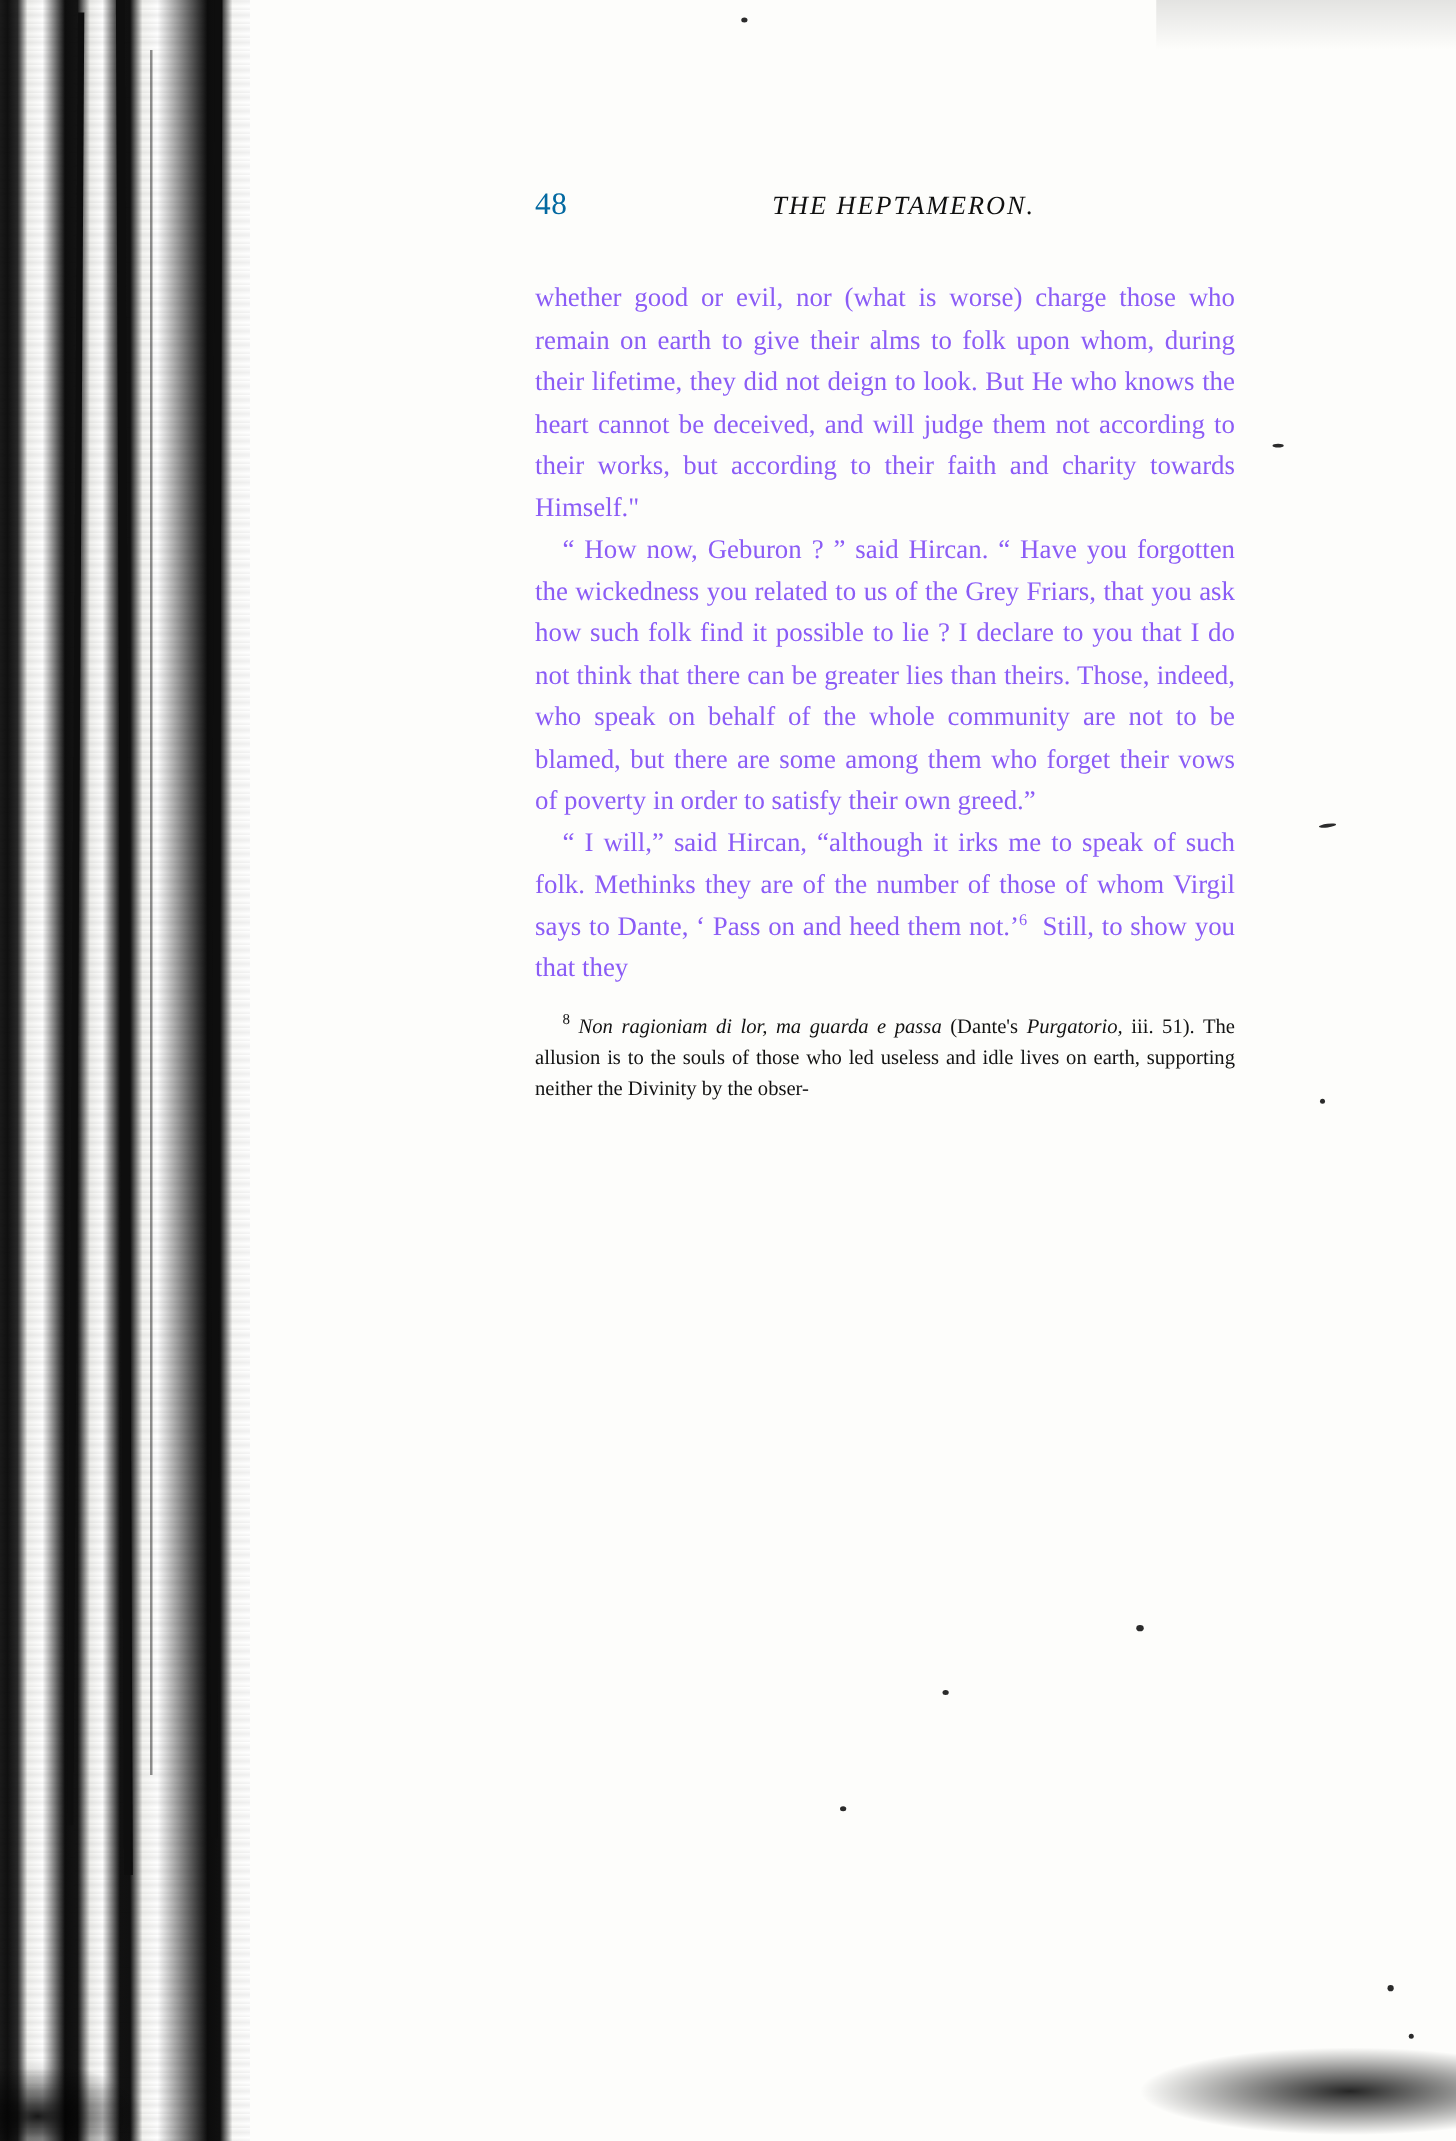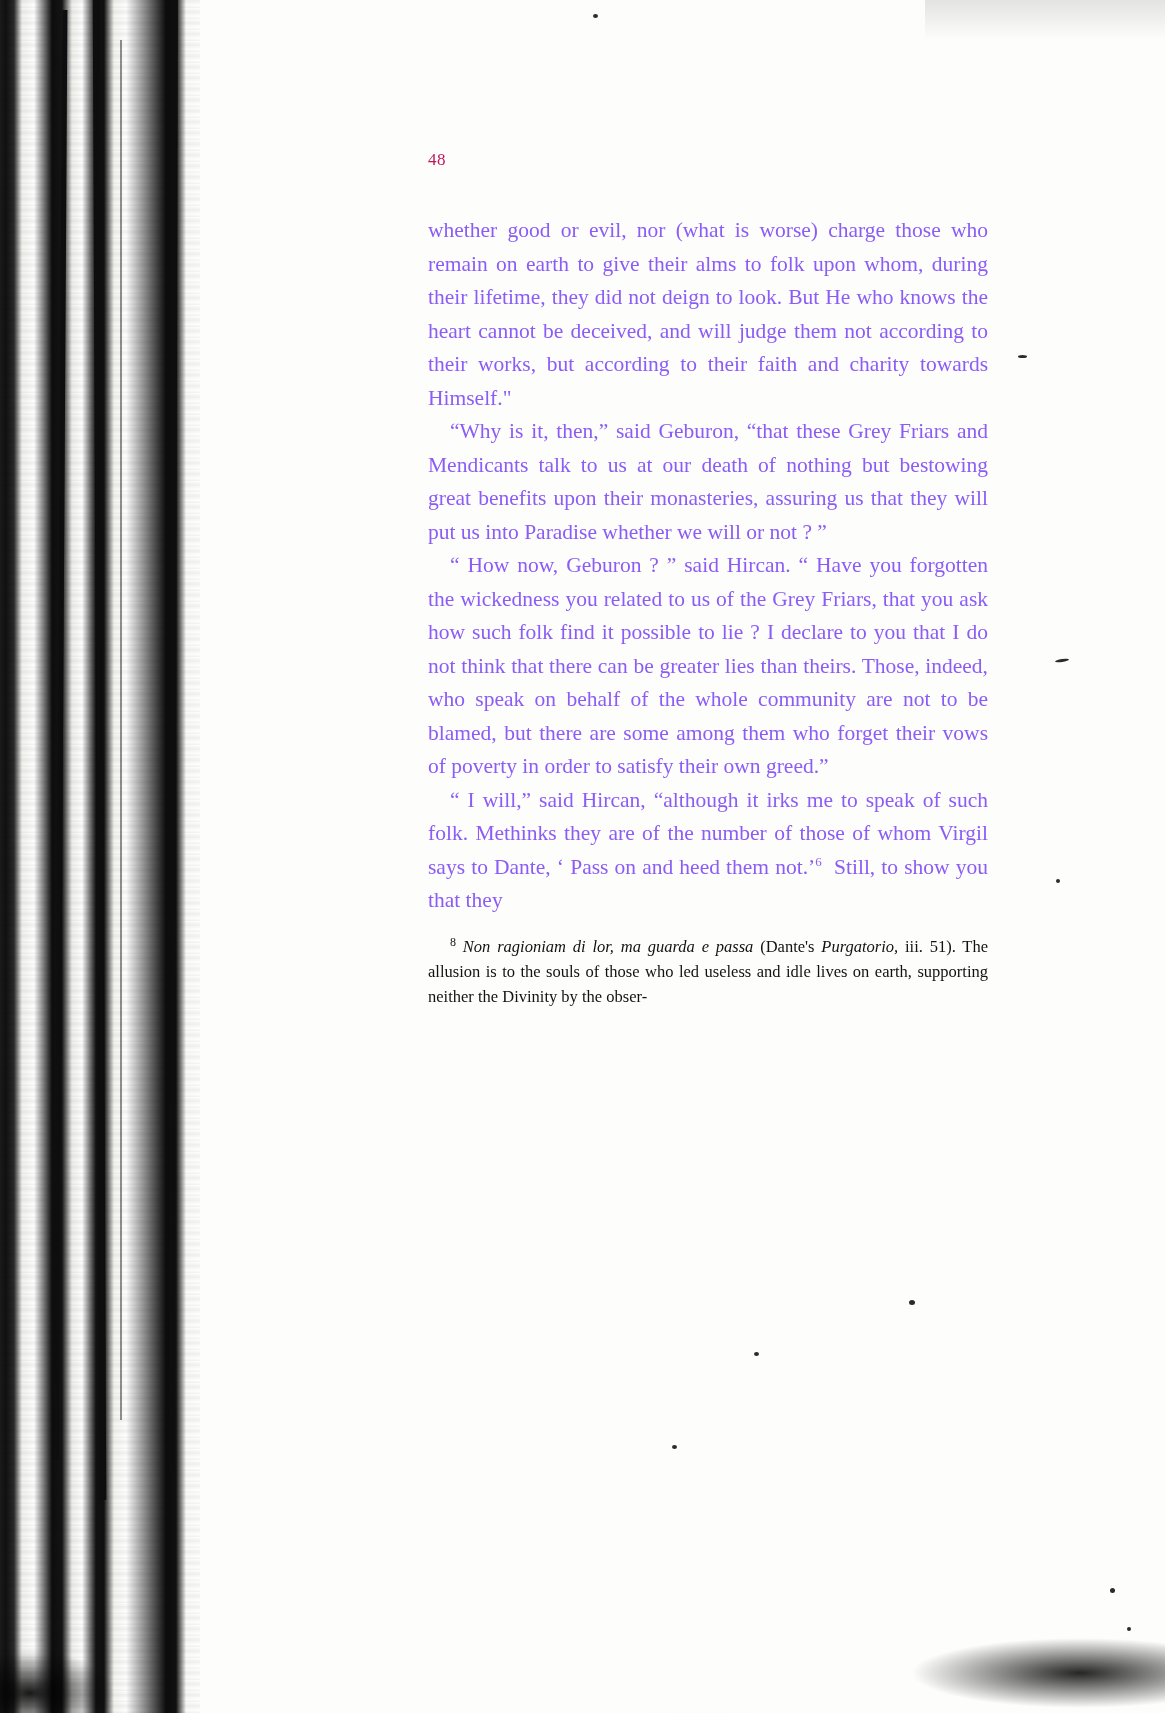--- a/index.html
+++ b/index.html
@@ -82,23 +82,23 @@
     left: 428px;
     top: 150px;
     width: 560px;
   }
   #running-head {
     display: flex;
     align-items: baseline;
     margin-bottom: 44px;
   }
   #folio {
-    font-size: 17px;
+    font-size: 25px;
     letter-spacing: 0.5px;
-    color: #be185d;
+    color: #0369a1;
     width: 90px;
   }
   #head-title {
     font-size: 21px;
     letter-spacing: 1.6px;
     font-style: italic;
     color: #101010;
     flex: 1;
     text-align: center;
     padding-right: 60px;
@@ -162,24 +162,24 @@
   <div class="speck" style="left:909px; top:1300px; width:6px; height:5px;"></div>
   <div class="speck" style="left:754px; top:1352px; width:5px; height:4px;"></div>
   <div class="speck" style="left:672px; top:1445px; width:5px; height:4px;"></div>
   <div class="speck" style="left:1110px; top:1588px; width:5px; height:5px;"></div>
   <div class="speck" style="left:1127px; top:1627px; width:4px; height:4px;"></div>
 
   <div id="page-content">
 
     <div id="running-head">
       <span id="folio">48</span>
+      <span id="head-title">THE HEPTAMERON.</span>
     </div>
 
     <p class="para first">whether good or evil, nor (what is worse) charge those who remain on earth to give their alms to folk upon whom, during their lifetime, they did not deign to look.  But He who knows the heart cannot be deceived, and will judge them not according to their works, but according to their faith and charity towards Himself."</p>
-    <p class="para">“Why is it, then,” said Geburon, “that these Grey Friars and Mendicants talk to us at our death of nothing but bestowing great benefits upon their monasteries, assuring us that they will put us into Paradise whether we will or not ? ”</p>
     <p class="para">“ How now, Geburon ? ” said Hircan.  “ Have you forgotten the wickedness you related to us of the Grey Friars, that you ask how such folk find it possible to lie ?  I declare to you that I do not think that there can be greater lies than theirs.  Those, indeed, who speak on behalf of the whole community are not to be blamed, but there are some among them who forget their vows of poverty in order to satisfy their own greed.”</p>
     <p class="para"><span>“ I will,” said Hircan, “although it irks me to speak of such folk.  Methinks they are of the number of those of whom Virgil says to Dante, ‘ Pass on and heed them not.’</span><sup class="fn">6</sup>&nbsp; <span>Still, to show you that they</span></p>
 
     <div id="footnote-rule"></div>
 
     <p id="footnote"><sup>8</sup> <i>Non ragioniam di lor, ma guarda e passa</i><span> (Dante's </span><i>Purgatorio,</i> <span>iii. 51).  The allusion is to the souls of those who led useless and idle lives on earth, supporting neither the Divinity by the obser-</span></p>
 
   </div>
 </div>
 

